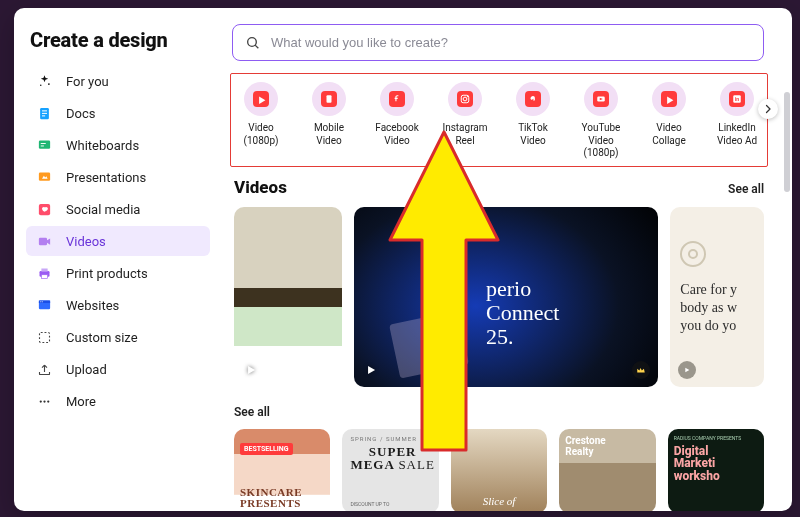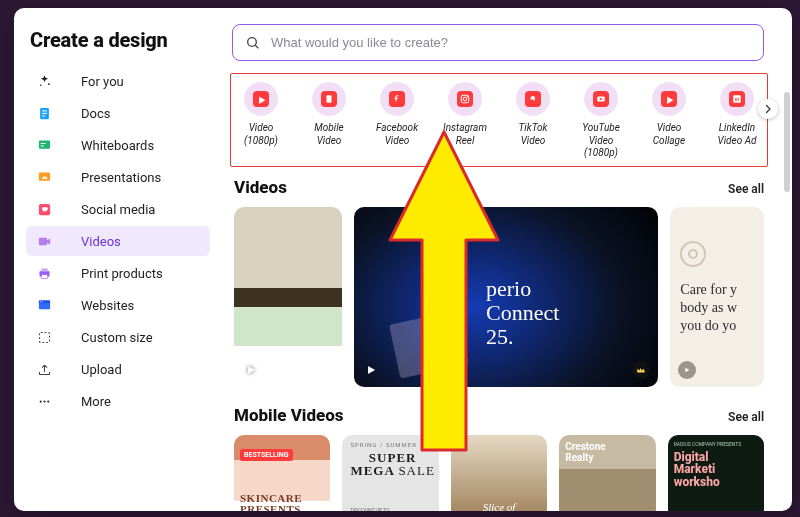--- a/index.html
+++ b/index.html
@@ -10,21 +10,21 @@
     width: 778px; height: 503px;
     background: #fff; border-radius: 10px;
     display: flex; overflow: hidden;
     box-shadow: 0 8px 30px rgba(0,0,0,.25);
   }
   
   .sidebar { width: 208px; flex: 0 0 208px; padding: 18px 12px 10px 12px; display: flex; flex-direction: column; }
   .title { font-size: 20px; font-weight: 800; color: #111; margin: 2px 4px 14px; letter-spacing:-0.2px;}
   .nav { display: flex; flex-direction: column; gap: 2px; }
   .nav-item {
-    display: flex; align-items: center; gap: 29px;
+    display: flex; align-items: center; gap: 14px;
     height: 30px; padding: 0 10px; border-radius: 6px;
     font-size: 13px; color: #1f1f1f; cursor: pointer;
   }
   .nav-item.active { background: #f0e9fe; color: #6a35d9; }
   .nav-icon { width: 16px; height: 16px; display: flex; align-items:center; justify-content:center; flex:0 0 16px; }
   
   .main { flex: 1; padding: 16px 8px 0 2px; position: relative; overflow: hidden; }
   .scroll-track { position:absolute; top:14px; right:2px; width:6px; height:480px; }
   .scroll-thumb { position:absolute; top:70px; right:0; width:6px; height:100px; background:#cfcfd4; border-radius:3px; }
   .search {
@@ -32,21 +32,21 @@
     border:1.5px solid #8e5cf2; border-radius:8px;
     height:37px; padding:0 12px; margin: 0 20px 12px 8px;
   }
   .search input { border:none; outline:none; font-size:13px; flex:1; background:transparent; color:#555;}
   .search input::placeholder { color:#8a8a95; }
   
   .cat-wrap { position:relative; margin: 0 16px 10px 6px; }
   .cat-box {
     border:1.5px solid #e43b36; border-radius:2px;
     padding: 8px 6px 6px;
-    display:flex; gap:20px;font-style:italic;
+    display:flex; gap:20px;
   }
   .cat {
     flex:1; display:flex; flex-direction:column; align-items:center; gap:6px;
     font-size:10px; color:#222; text-align:center; line-height:1.25;
     cursor:pointer; min-width:0;
   }
   .cat-circle {
     width:34px; height:34px; border-radius:50%;
     background:#f2dff5; display:flex; align-items:center; justify-content:center;
     position:relative;
@@ -383,21 +383,20 @@
               <svg viewBox="0 0 24 24">
                 <path d="M7 5v14l12-7z"></path>
               </svg>
             </div>
         </div>
       </div>
     </section>
 
     <section class="section" style="margin-top:18px;">
       <div class="sec-head">
-        <div class="sec-title">Mobile Videos</div>
         <div class="see-all">See all</div>
       </div>
       <div class="row mrow">
         <div class="card m1">
           <div class="badge">BESTSELLING</div>
           <div class="big">SKINCARE PRESENTS</div>
         </div>
         <div class="card m2">
           <div class="s">SPRING / SUMMER</div>
           <div class="big">

